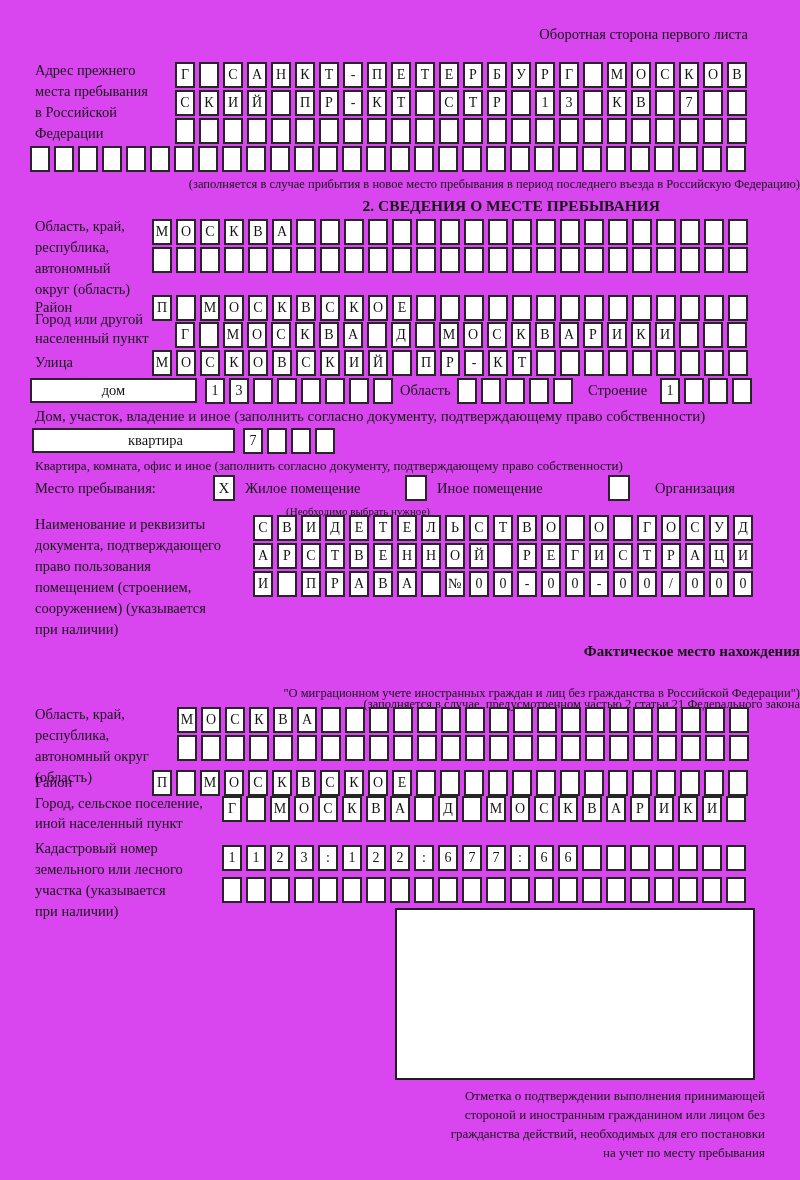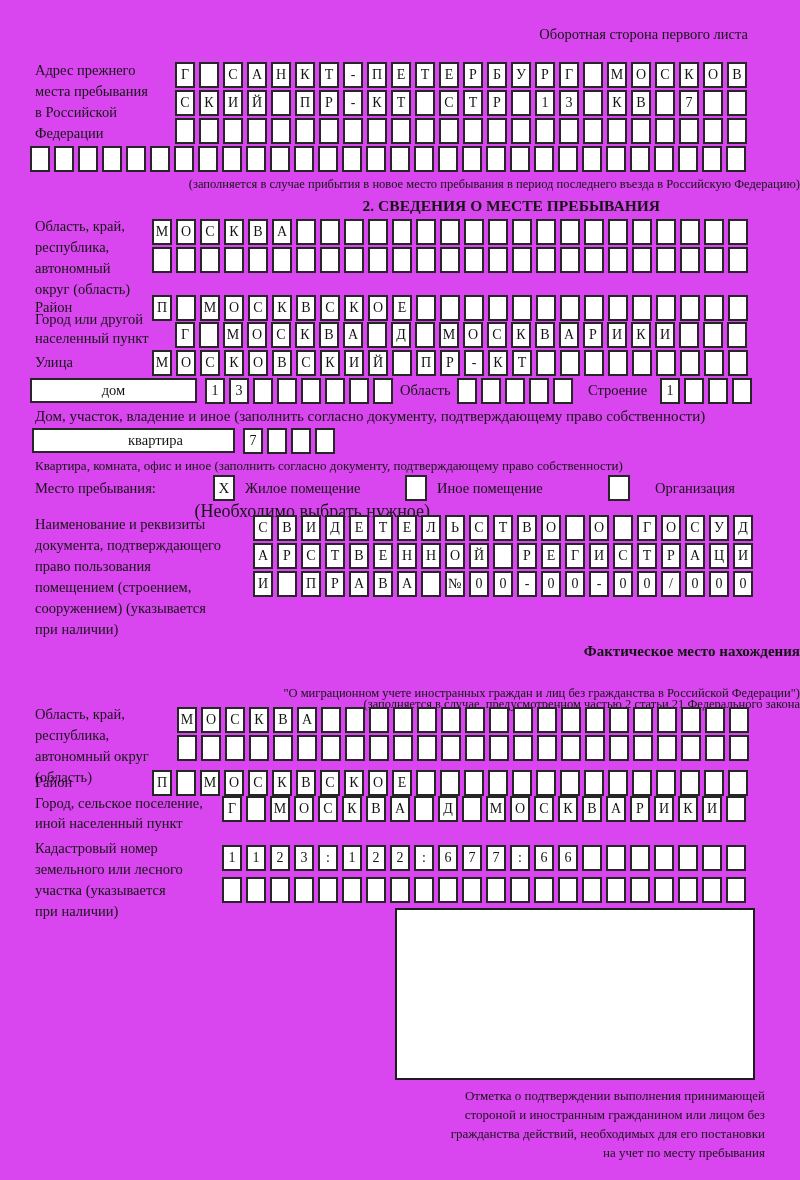--- a/index.html
+++ b/index.html
@@ -349,21 +349,21 @@
     </div>
   <div class="abs note" style="left:35px; top:457px; font-size:13px;">Квартира, комната, офис и иное (заполнить согласно документу, подтверждающему право собственности)</div>
 
   <div class="abs lbl" style="left:35px; top:478px;">Место пребывания:</div>
   <div class="abs checkbox" style="left:213px; top:475px;">X</div>
   <div class="abs lbl" style="left:245px; top:478px;">Жилое помещение</div>
   <div class="abs checkbox" style="left:405px; top:475px;"></div>
   <div class="abs lbl" style="left:437px; top:478px;">Иное помещение</div>
   <div class="abs checkbox" style="left:608px; top:475px;"></div>
   <div class="abs lbl" style="left:655px; top:478px;">Организация</div>
-  <div class="abs note center" style="left:150px; top:503px; width:280px; font-size:18px;">(Необходимо выбрать нужное)</div>
+  <div class="abs note center" style="left:150px; top:503px; width:280px; font-size:11px;">(Необходимо выбрать нужное)</div>
 
   <div class="abs lbl" style="left:35px; top:514px;">
       <div>Наименование и реквизиты</div>
       <div>документа, подтверждающего</div>
       <div>право пользования</div>
       <div>помещением (строением,</div>
       <div>сооружением) (указывается</div>
       <div>при наличии)</div>
     </div>
   <div class="abs cells" style="left:253px; top:515px;">

